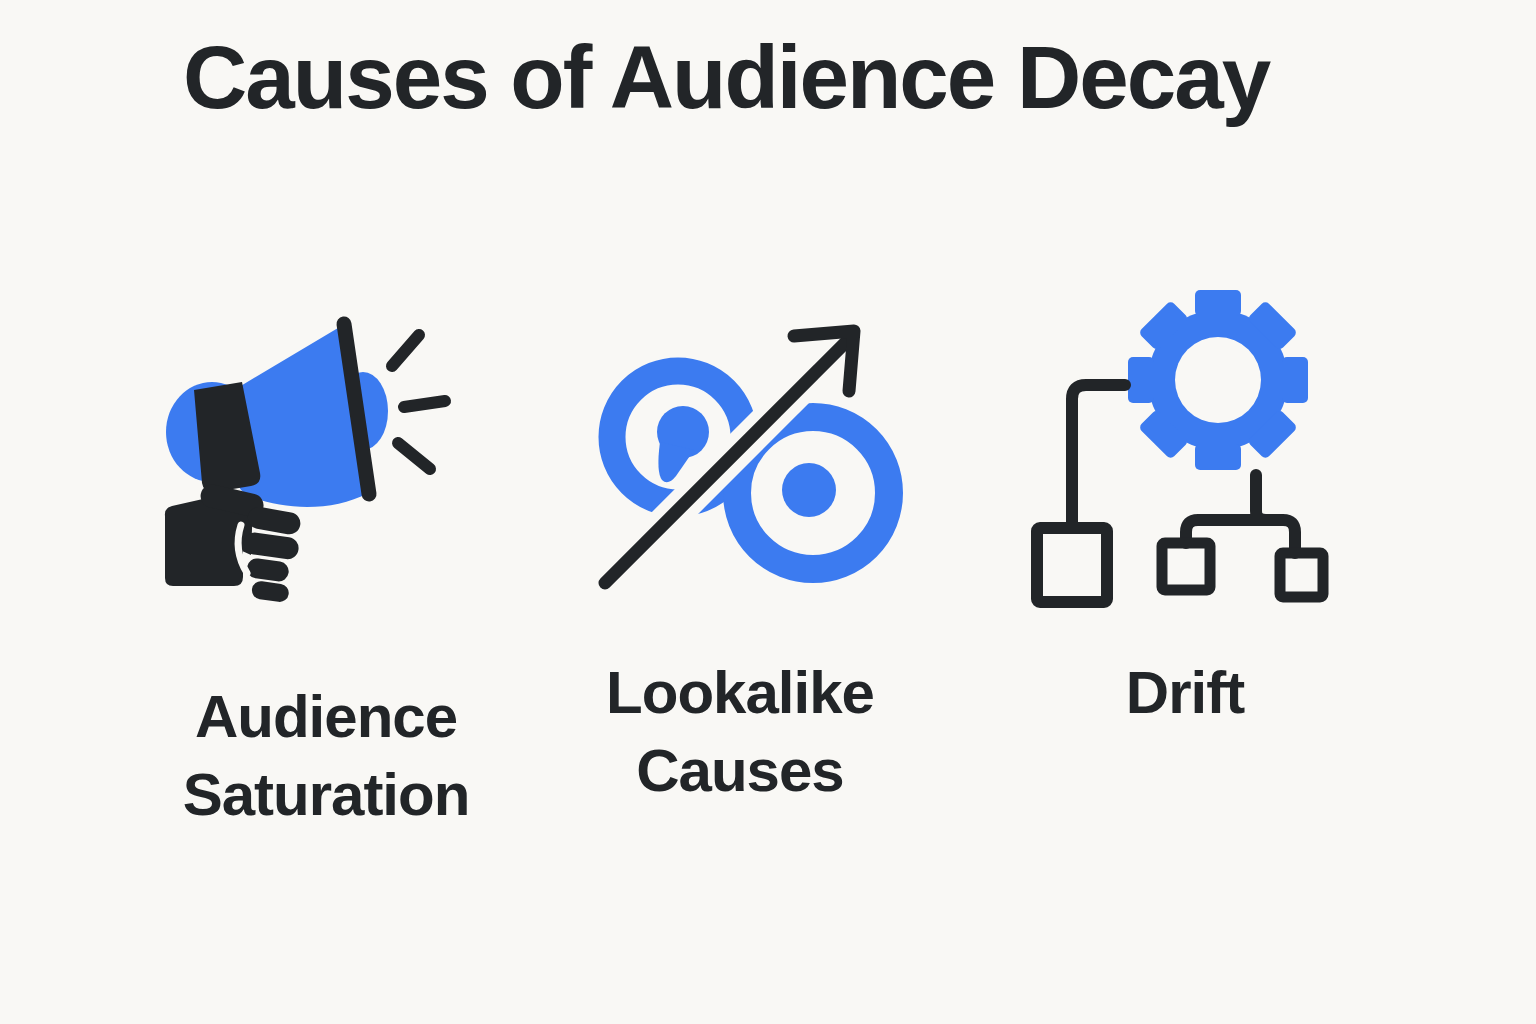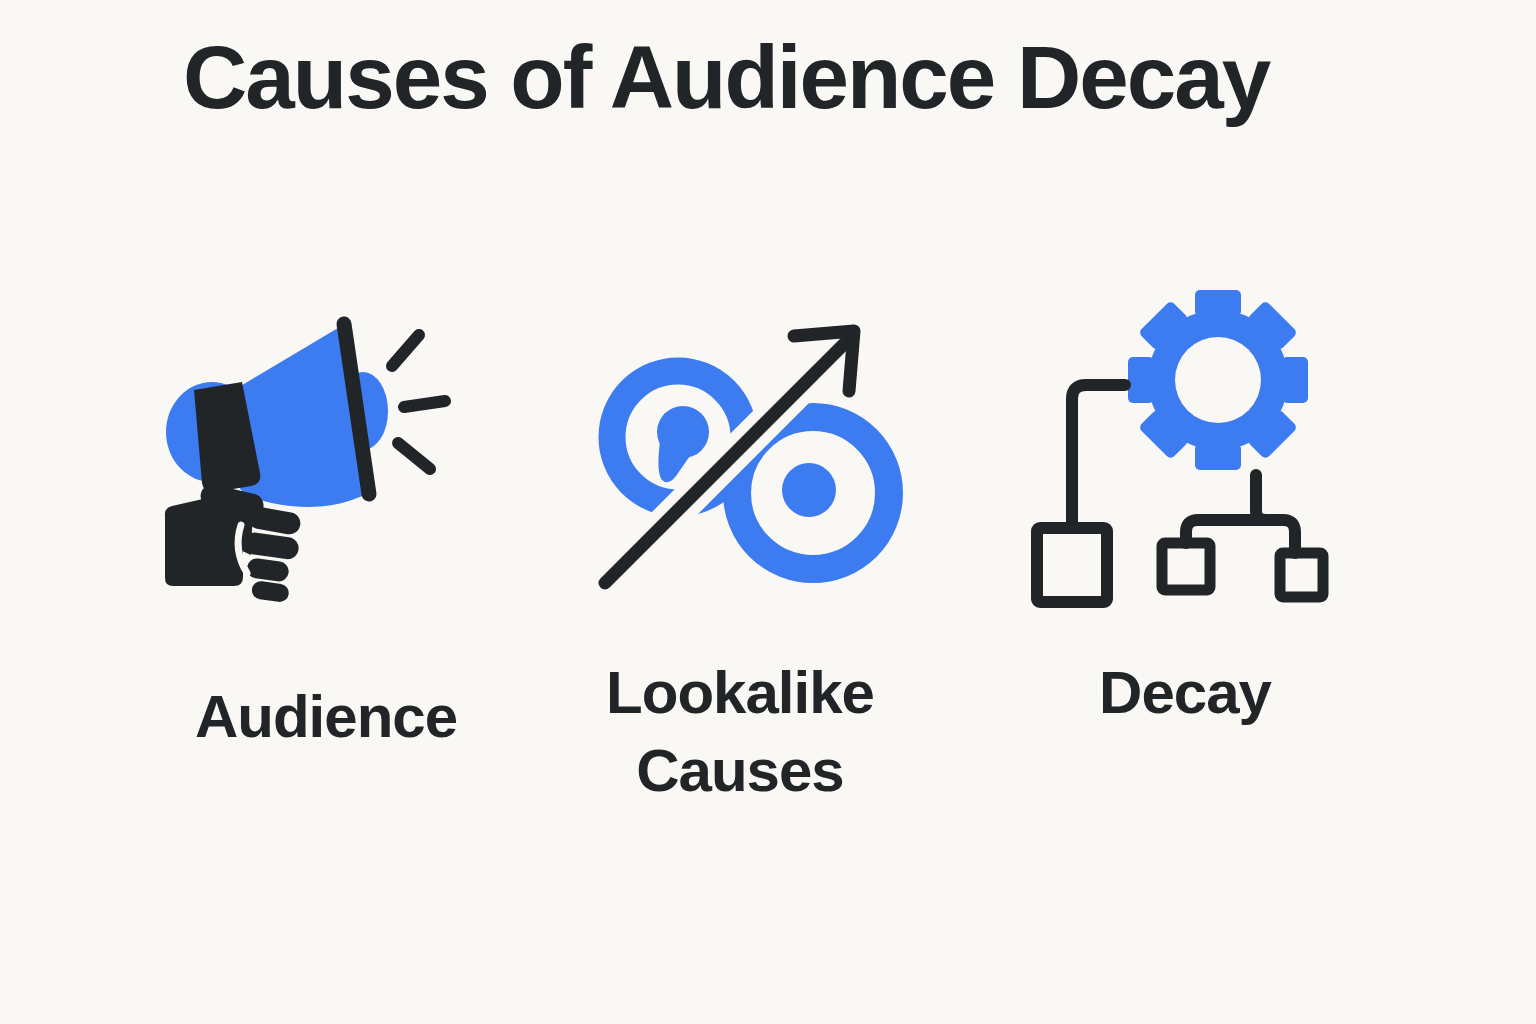--- a/index.html
+++ b/index.html
@@ -137,22 +137,23 @@
       <rect x="7" y="243" width="70" height="74" rx="3"></rect>
       <path d="M226,190 L226,226 Q226,235 236,235"></path>
       <path d="M156,258 L156,247 Q156,235 168,235 L253,235 Q265,235 265,247 L265,268"></path>
       <rect x="132" y="258" width="48" height="47" rx="3" stroke-width="11"></rect>
       <rect x="250" y="268" width="43" height="44" rx="3" stroke-width="11"></rect>
     </g>
   </svg>
 
   <div class="label label-1">
     <div>Audience</div>
+    <div>Saturation</div>
   </div>
   <div class="label label-2">
     <div>Lookalike</div>
     <div>Causes</div>
   </div>
   <div class="label label-3">
-    <div>Decay</div>
+    <div>Drift</div>
   </div>
 
 </div>
 
 </body></html>

